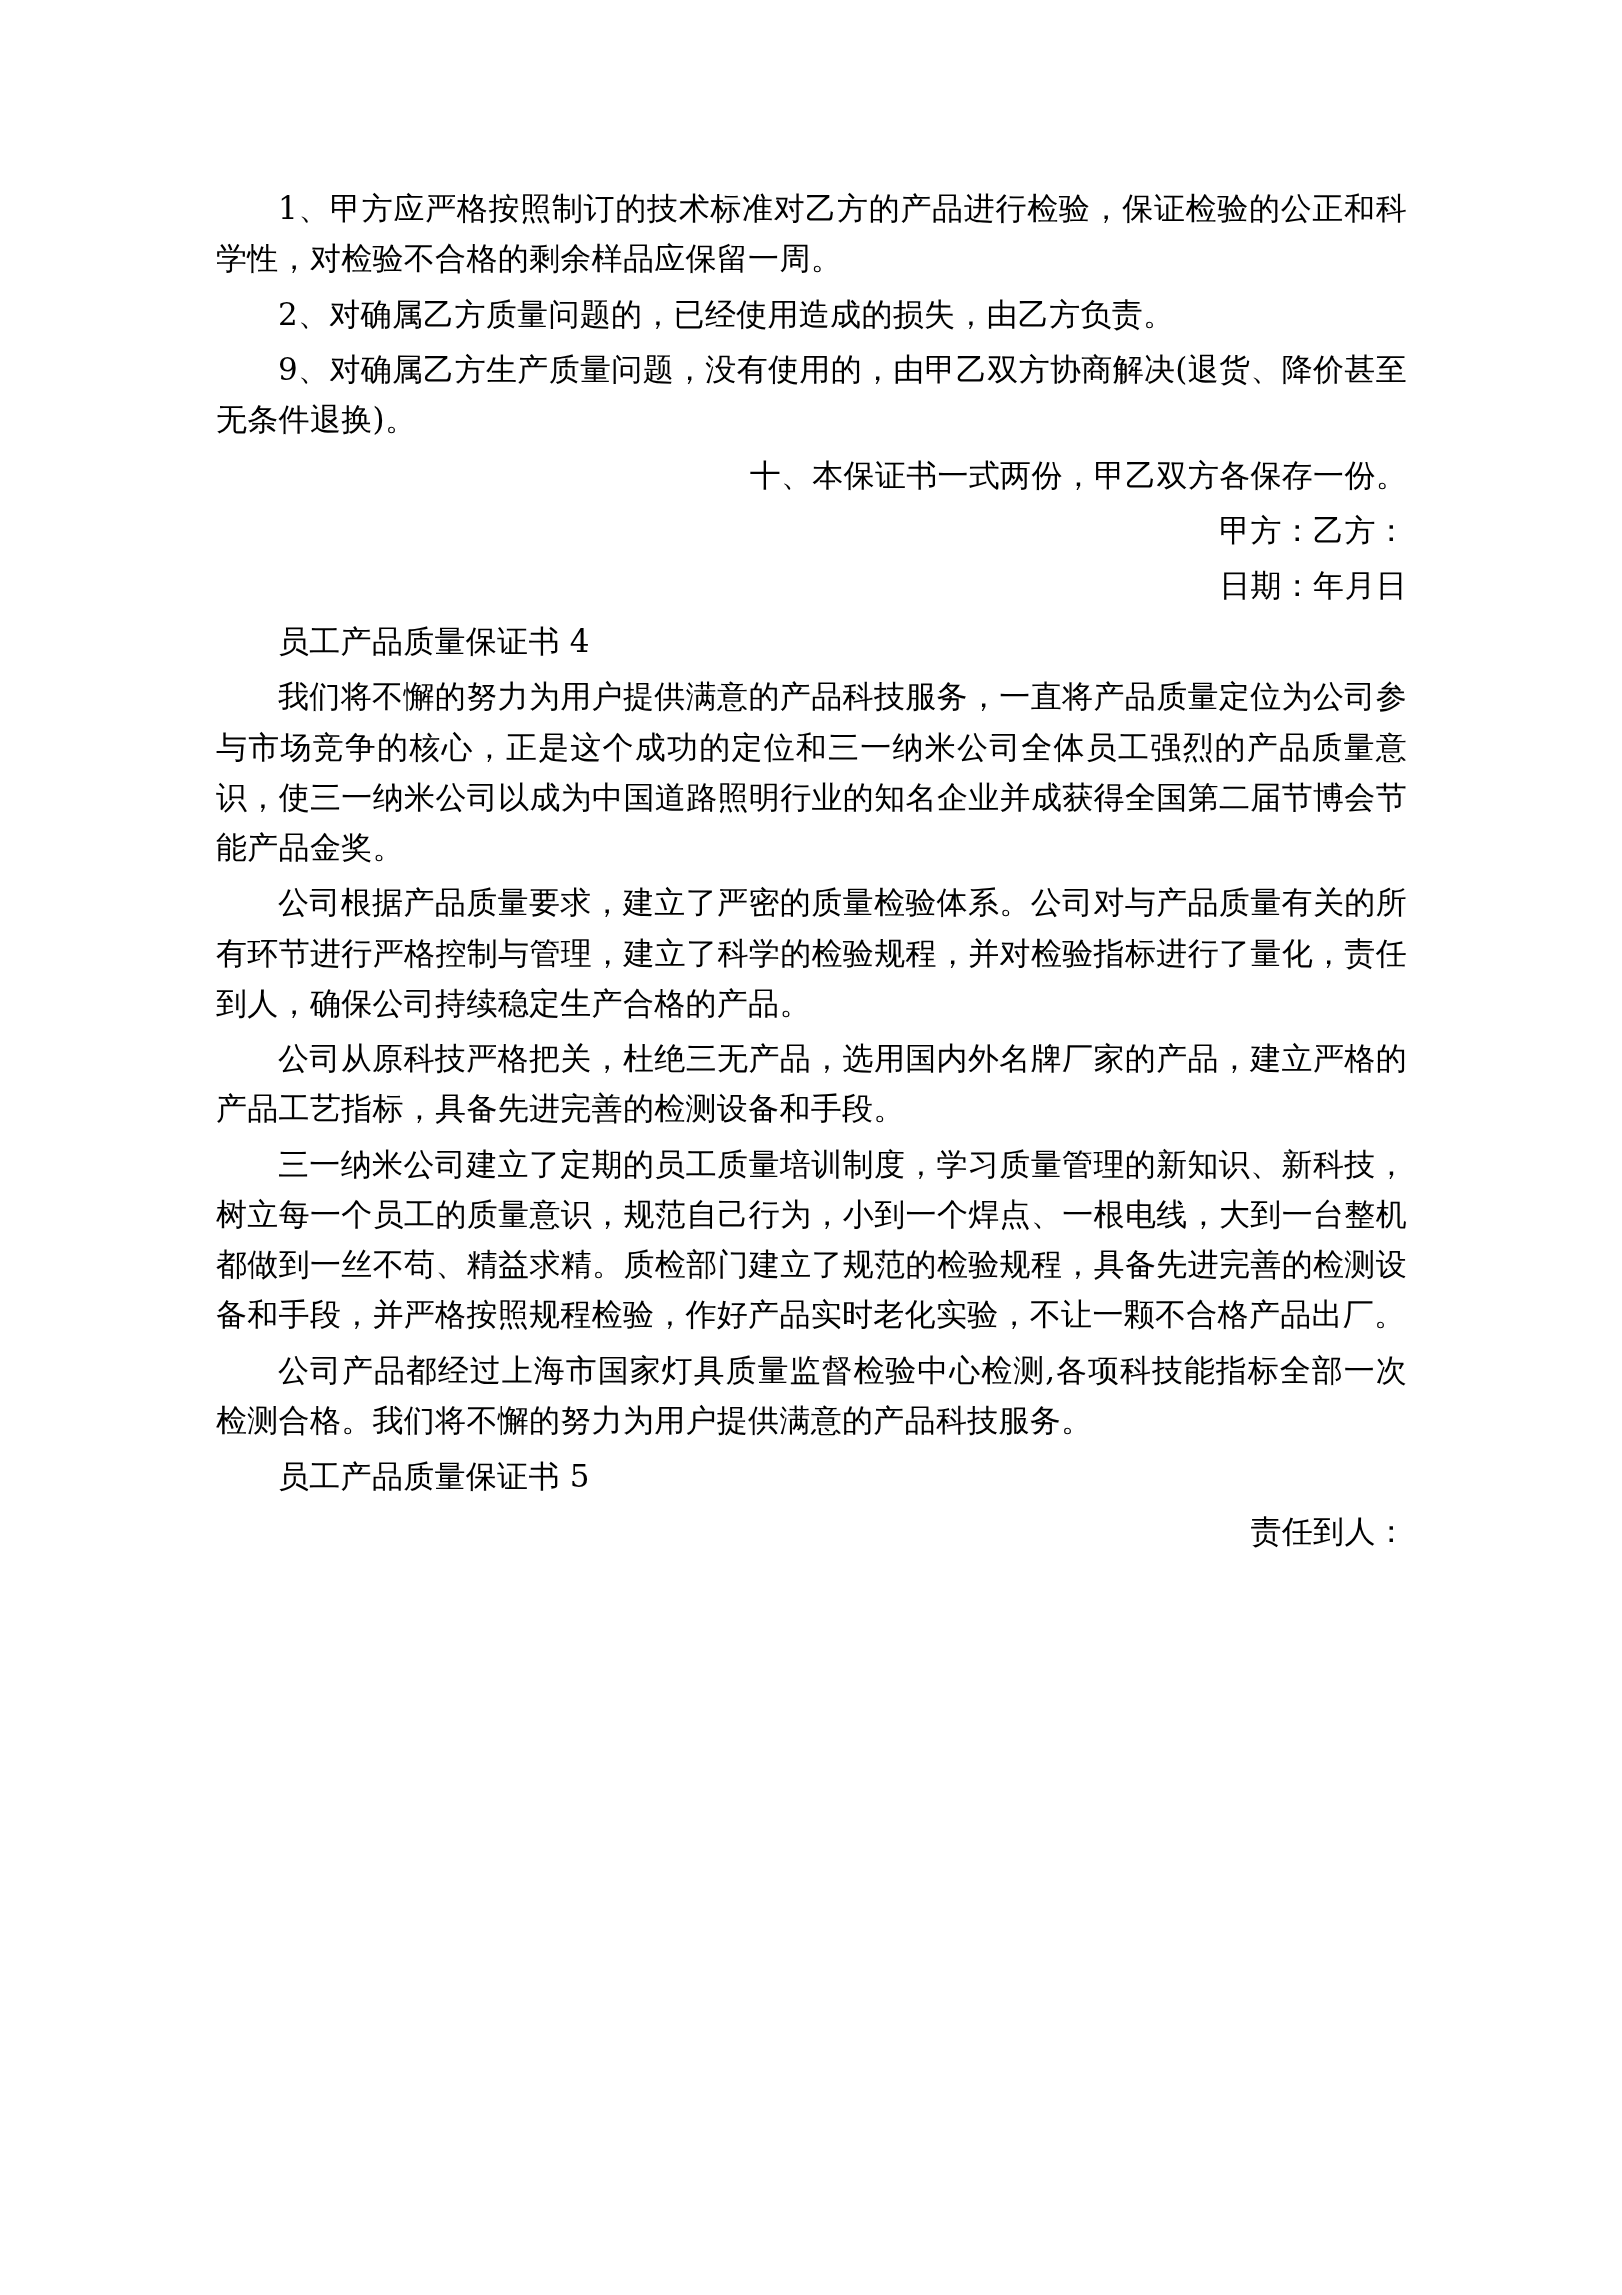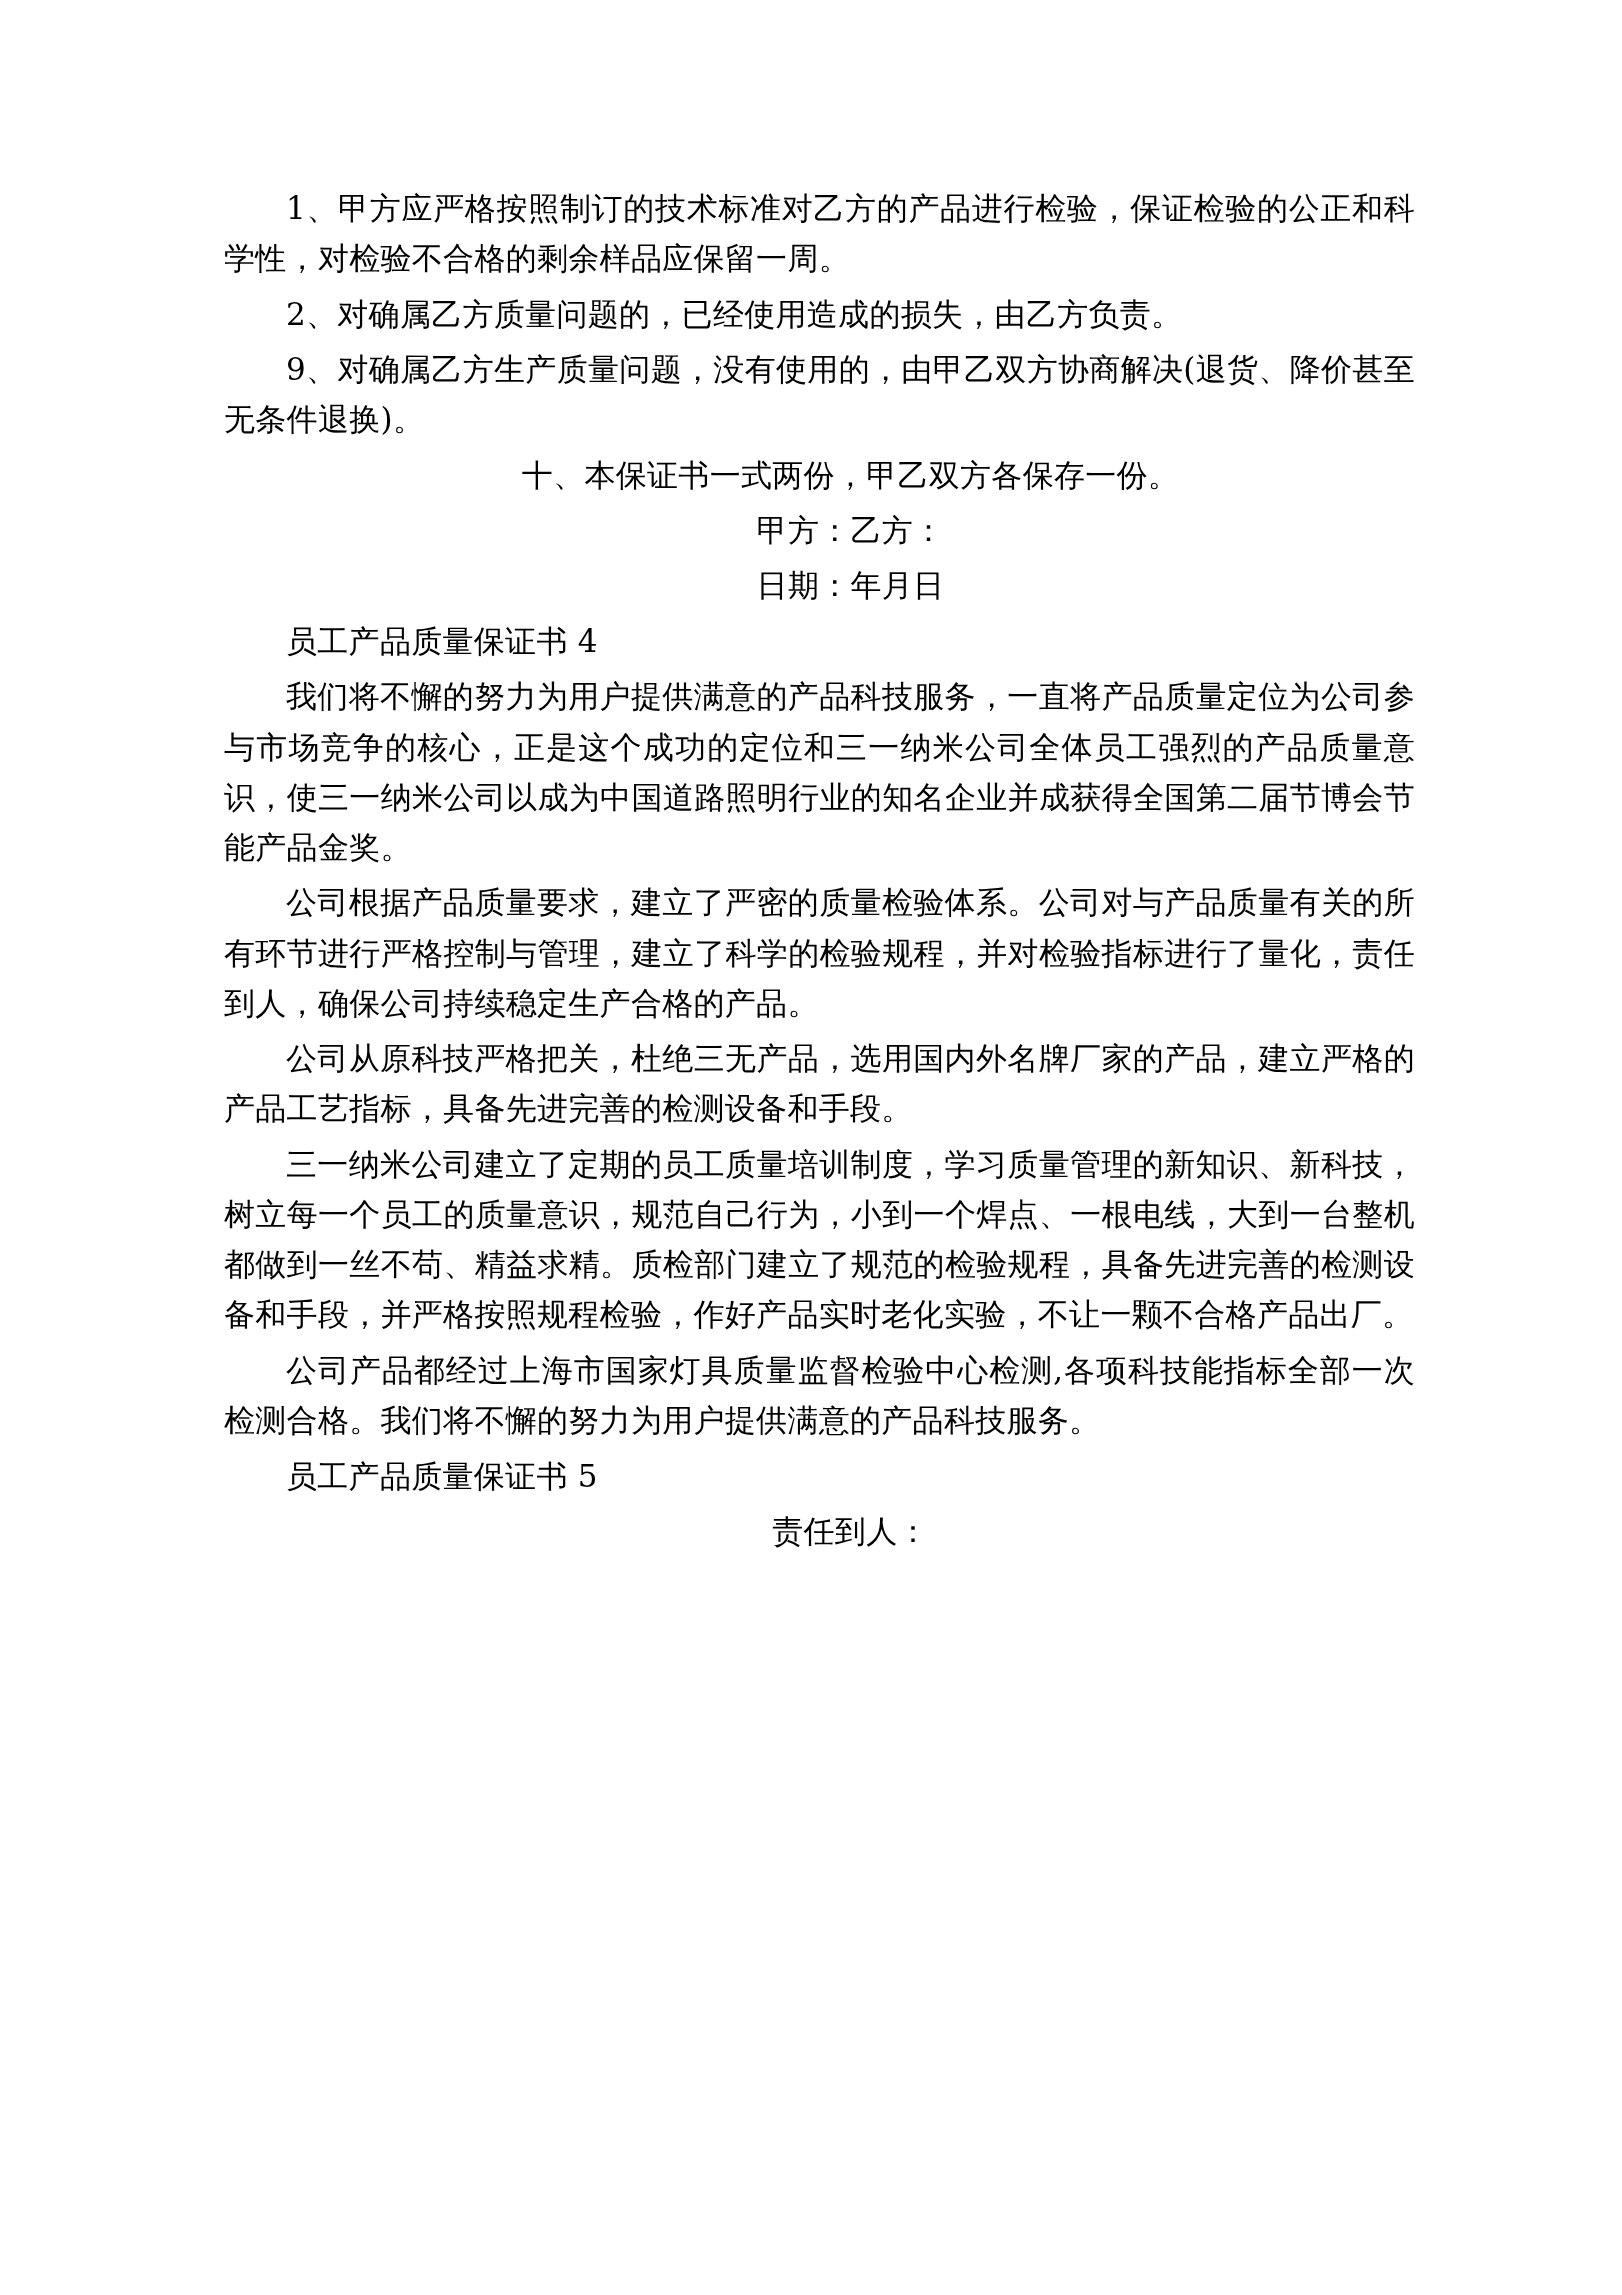--- a/index.html
+++ b/index.html
@@ -13,42 +13,41 @@
     background: #ffffff;
     position: relative;
     box-sizing: border-box;
     padding: 183px 216px 0 216px;
     font-family: "DejaVu Serif", "Liberation Serif", serif;
     color: #000000;
     overflow: hidden;
   }
   .doc-body {
     width: 100%;
-    margin-left: 8px;
   }
   p.para {
     margin: 0 0 5.2px 0;
     font-size: 31px;
     line-height: 1.62;
     text-align: justify;
     text-justify: inter-ideograph;
     text-indent: 2em;
     letter-spacing: 0.3px;
     font-weight: 400;
   }
   p.heading {
     margin: 0 0 5.2px 0;
     font-size: 31px;
     line-height: 1.62;
     text-indent: 2em;
     letter-spacing: 0.3px;
     font-weight: 400;
   }
   p.short {
-    text-align: center;
+    text-align: right;
   }
 </style>
 </head>
 <body>
 
 <div class="page">
   <div class="doc-body">
 
     <p class="para">1、甲方应严格按照制订的技术标准对乙方的产品进行检验，保证检验的公正和科学性，对检验不合格的剩余样品应保留一周。</p>
     <p class="para">2、对确属乙方质量问题的，已经使用造成的损失，由乙方负责。</p>

